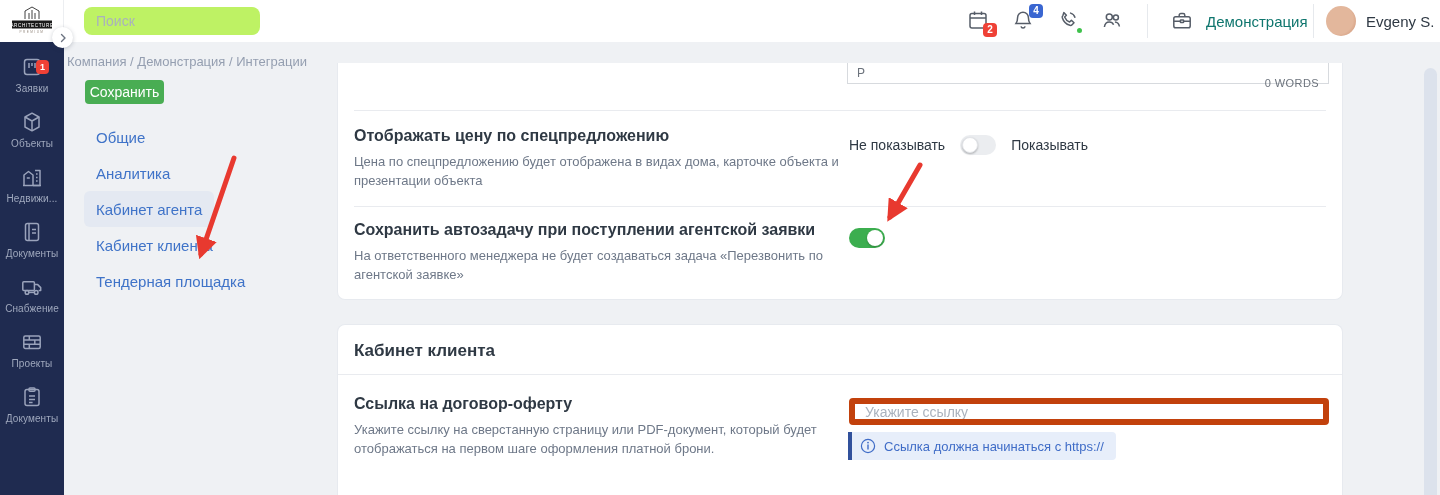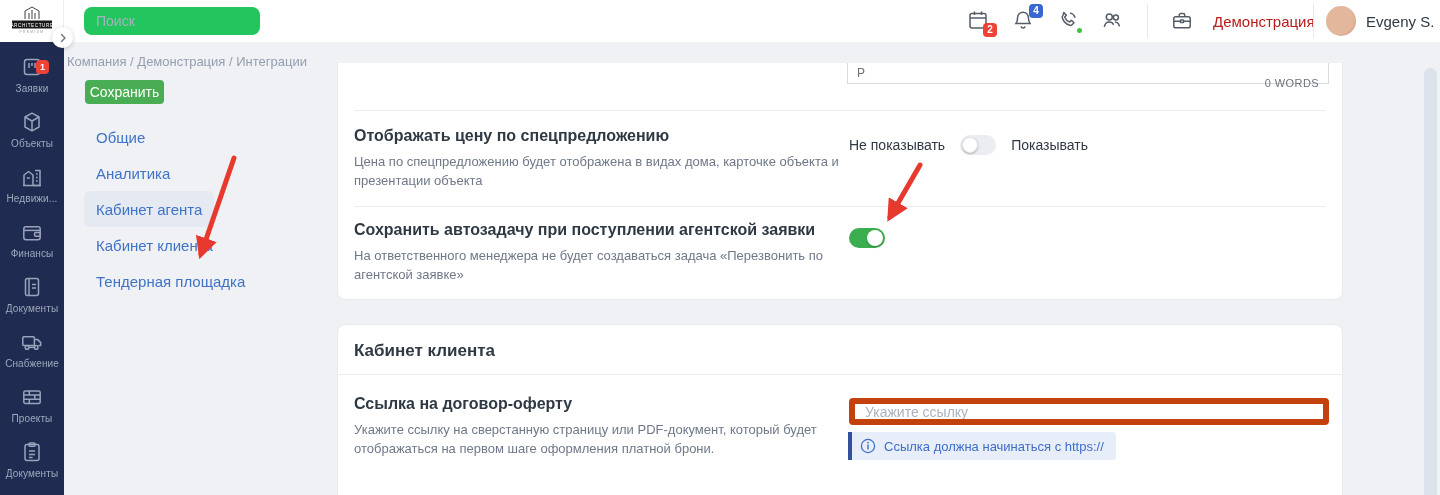--- a/index.html
+++ b/index.html
@@ -8,35 +8,35 @@
     position:relative;
     font-family:"Liberation Sans", sans-serif;
     background:#eff1f4;
     color:#2f3944;
   }
   
   .topbar { position:absolute; left:0; top:0; width:1440px; height:42px; background:#fff; z-index:3; }
   .logo-box { position:absolute; left:0; top:0; width:64px; height:42px; background:#fff;
               border-right:1px solid #eceef1; display:flex; align-items:center; justify-content:center; }
   .search-wrap { position:absolute; left:84px; top:7px; width:176px; height:28px;
-                 background:#22c55e; border-radius:8px; display:flex; align-items:center; padding:0 10px 0 12px; }
+                 background:#bef264; border-radius:8px; display:flex; align-items:center; padding:0 10px 0 12px; }
   .search-wrap input { flex:1; border:none; outline:none; background:transparent; font-size:14px;
                        font-family:"Liberation Sans", sans-serif; color:#3b4450; }
   .search-wrap input::placeholder { color:#a9b1bd; }
   .tb-icon { position:absolute; top:8px; width:26px; height:26px; }
   .tb-icon svg { display:block; }
   .badge { position:absolute; min-width:14px; height:14px; border-radius:4px; color:#fff;
            font-size:10px; font-weight:700; line-height:14px; text-align:center; padding:0 2px; }
   .badge-red { background:#ef4136; right:-5px; bottom:-3px; }
   .badge-blue { background:#3a66d1; right:-6px; top:-4px; }
   .status-dot { position:absolute; right:-2px; bottom:-1px; width:9px; height:9px; border-radius:50%;
                 background:#3fc14c; border:2px solid #fff; }
   .tb-sep { position:absolute; top:4px; width:1px; height:34px; background:#e6e9ed; }
   .workspace { position:absolute; left:1170px; top:0; height:42px; display:flex; align-items:center; gap:12px; }
-  .workspace-label { font-size:15px; color:#b91c1c;margin-left:7px; }
+  .workspace-label { font-size:15px; color:#0f766e; }
   .user { position:absolute; left:1326px; top:0; height:42px; display:flex; align-items:center; gap:10px; }
   .avatar { width:30px; height:30px; border-radius:50%;
             background:radial-gradient(circle at 42% 45%, #e3b79c 0 60%, #d6a184 78%, #8a5a41 100%); }
   .user-name { font-size:15px; color:#2f3944; }
   
   .sidebar { position:absolute; left:0; top:42px; width:64px; height:453px; background:#1f2b50; z-index:2;
              display:flex; flex-direction:column; padding-top:5px; }
   .sb-item { height:55px; display:flex; flex-direction:column; align-items:center; justify-content:center; gap:4px; cursor:pointer; }
   .sb-icon { position:relative; width:24px; height:24px; }
   .sb-icon svg { display:block; }
@@ -197,30 +197,20 @@
           <path d="M13 20.5h7V5.5h-5"></path>
           <path d="M6.8 13h3M16 9h1.6M16 12.5h1.6M16 16h1.6"></path>
           <path d="M3 20.5h18"></path>
       </svg>
     </span>
     <span class="sb-label">Недвижи...</span>
   </div>
   <div class="sb-item">
     <span class="sb-icon">
       <svg width="24" height="24" viewBox="0 0 24 24" fill="none" stroke="#9aa3bb" stroke-width="1.5">
-        <rect x="3.8" y="6.8" width="16.4" height="13" rx="2.2"></rect>
-          <path d="M3.8 10.4h16.4"></path>
-          <rect x="14.6" y="12.6" width="5.6" height="3.6" rx="1"></rect>
-      </svg>
-    </span>
-    <span class="sb-label">Финансы</span>
-  </div>
-  <div class="sb-item">
-    <span class="sb-icon">
-      <svg width="24" height="24" viewBox="0 0 24 24" fill="none" stroke="#9aa3bb" stroke-width="1.5">
         <rect x="5.5" y="3.5" width="13" height="17" rx="2"></rect>
           <path d="M9 3.5v17"></path>
           <path d="M12 9.5h4M12 13h4"></path>
       </svg>
     </span>
     <span class="sb-label">Документы</span>
   </div>
   <div class="sb-item">
     <span class="sb-icon">
       <svg width="24" height="24" viewBox="0 0 24 24" fill="none" stroke="#9aa3bb" stroke-width="1.5" stroke-linejoin="round">

